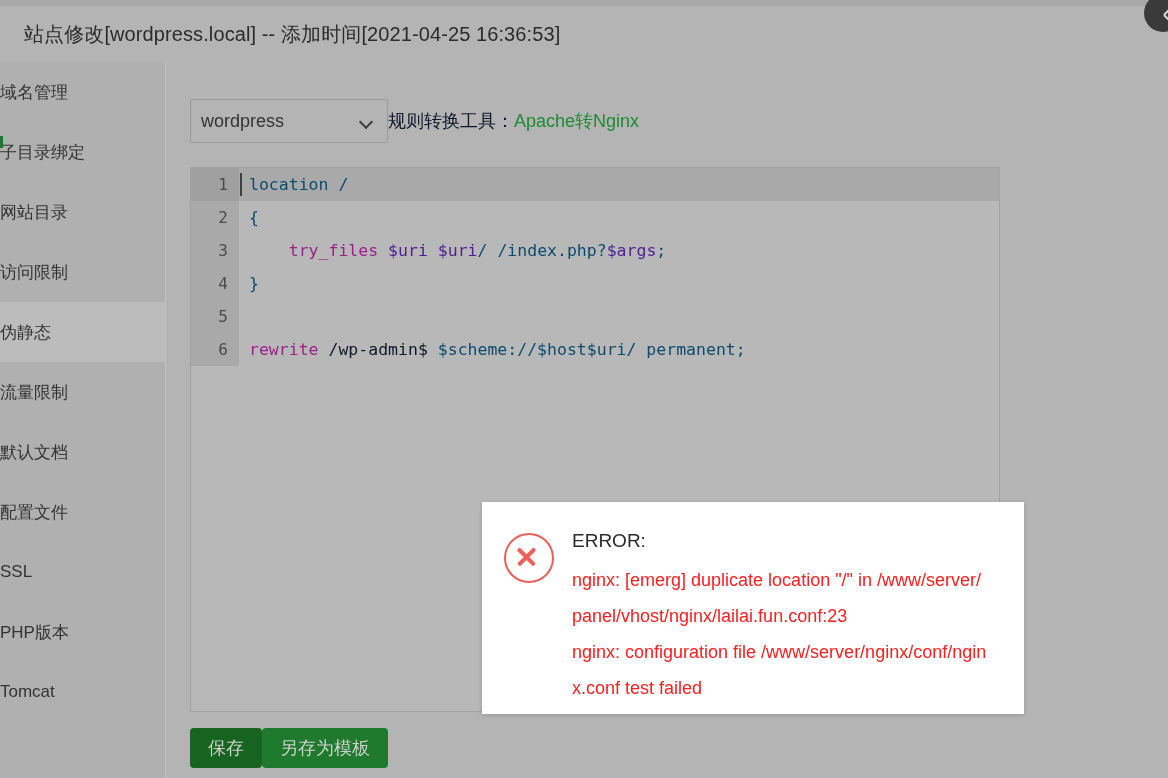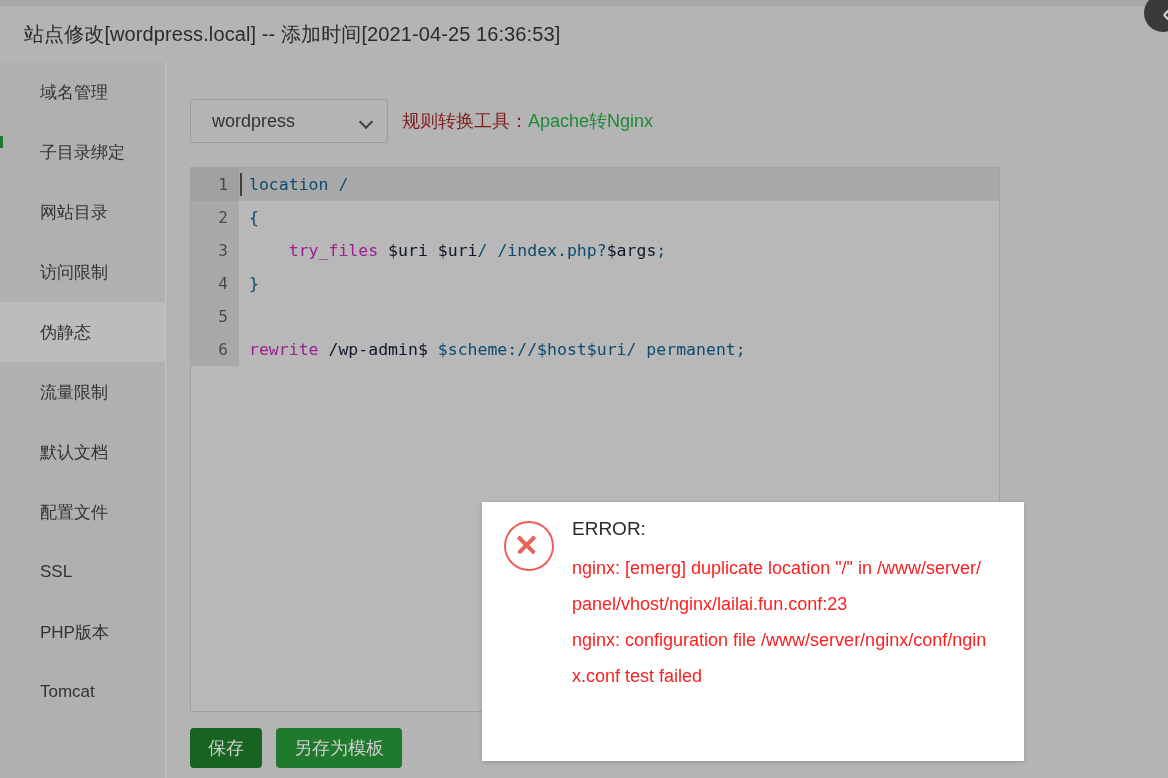--- a/index.html
+++ b/index.html
@@ -82,21 +82,20 @@
     width: 166px;
     height: 716px;
     background: #b0b0b0;
     border-right: 1px solid #c2c2c2;
     box-sizing: border-box;
   }
   .sidebar-item {
     height: 60px;
     display: flex;
     align-items: center;
-    padding-left: 40px;
     font-size: 17px;
     color: #333;
     box-sizing: border-box;
     cursor: pointer;
     position: relative;
     white-space: nowrap;
   }
   .sidebar-item.active {
     background: #bcbcbc;
   }
@@ -127,21 +126,21 @@
   }
   #template-select {
     width: 198px;
     height: 44px;
     background: #b4b4b4;
     border: 1px solid #9a9a9a;
     border-radius: 3px;
     font-size: 18px;
     color: #333;
     font-family: "Liberation Sans", sans-serif;
-    padding-left: 21px;
+    padding-left: 10px;
     box-sizing: border-box;
     -webkit-appearance: none;
     appearance: none;
     cursor: pointer;
     position: relative;
   }
   #select-wrap {
     position: relative;
     width: 198px;
     height: 44px;
@@ -157,23 +156,22 @@
   #select-arrow::before {
     content: "";
     position: absolute;
     left: 0; top: 0;
     width: 8px; height: 8px;
     border-left: 2px solid #3c3c3c;
     border-bottom: 2px solid #3c3c3c;
     transform: rotate(-45deg);
   }
   #converter-label {
-    margin-left: 14px;
     font-size: 18px;
-    color: #7f1d1d;
+    color: #0f172a;
     white-space: nowrap;
   }
   #converter-link {
     font-size: 18px;
     color: #1d8b35;
     text-decoration: none;
     cursor: pointer;
     white-space: nowrap;
   }
 
@@ -227,35 +225,35 @@
   .code-line.active-line .code-text::before {
     content: "";
     position: absolute;
     left: 1px;
     top: 5px;
     width: 2px;
     height: 23px;
     background: #3f3f3f;
   }
   .tok-kw    { color: #9b1f8e; }
-  .tok-var   { color: #0f172a; }
+  .tok-var   { color: #4c1d95; }
   .tok-path  { color: #0f172a; }
   .tok-plain { color: #0c4a6e; }
 
   
   #error-dialog {
     position: absolute;
     left: 315px;
     top: 440px;
     width: 542px;
-    height: 259px;
+    height: 212px;
     background: #ffffff;
     box-shadow: 0 1px 4px rgba(0,0,0,0.18);
     display: flex;
-    padding: 12px 0 0 22px;
+    padding: 24px 0 0 22px;
     box-sizing: border-box;
   }
   #error-icon {
     width: 46px;
     min-width: 46px;
     height: 46px;
     border: 2.5px solid #e8453c;
     border-radius: 50%;
     position: relative;
     margin-top: 7px;
@@ -290,21 +288,20 @@
     width: 418px;
     word-break: break-all;
   }
 
   
   #footer-buttons {
     position: absolute;
     left: 23px;
     top: 666px;
     display: flex;
-    gap: 14px;
   }
   .btn {
     border: none;
     border-radius: 4px;
     color: #cfcfcf;
     font-size: 18px;
     font-family: "Liberation Sans", sans-serif;
     padding: 0 18px;
     height: 40px;
     cursor: pointer;

